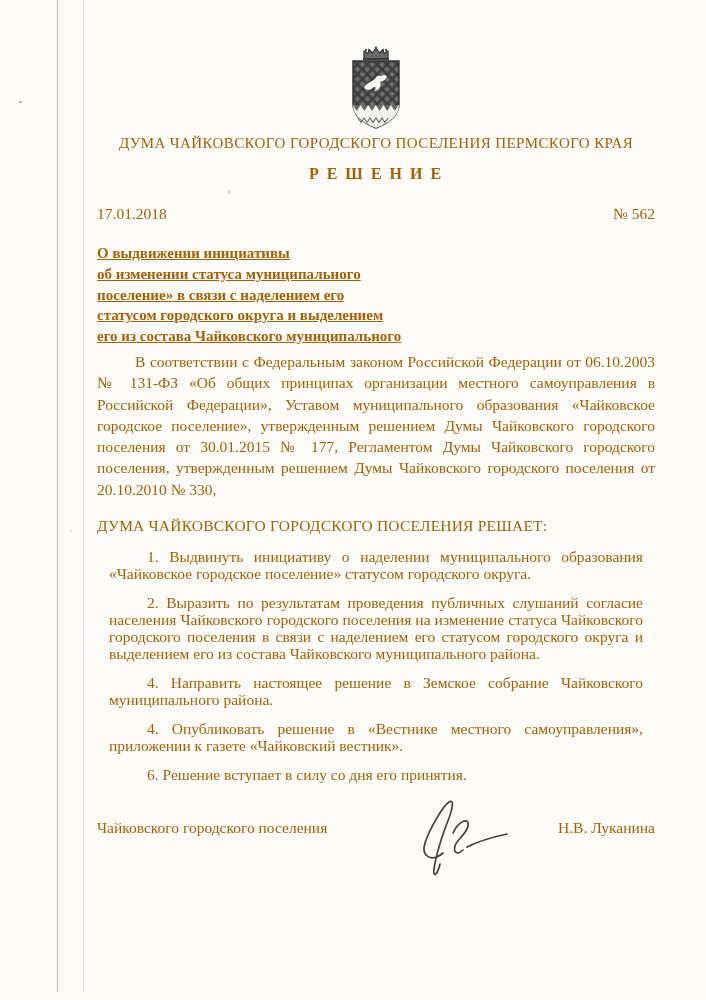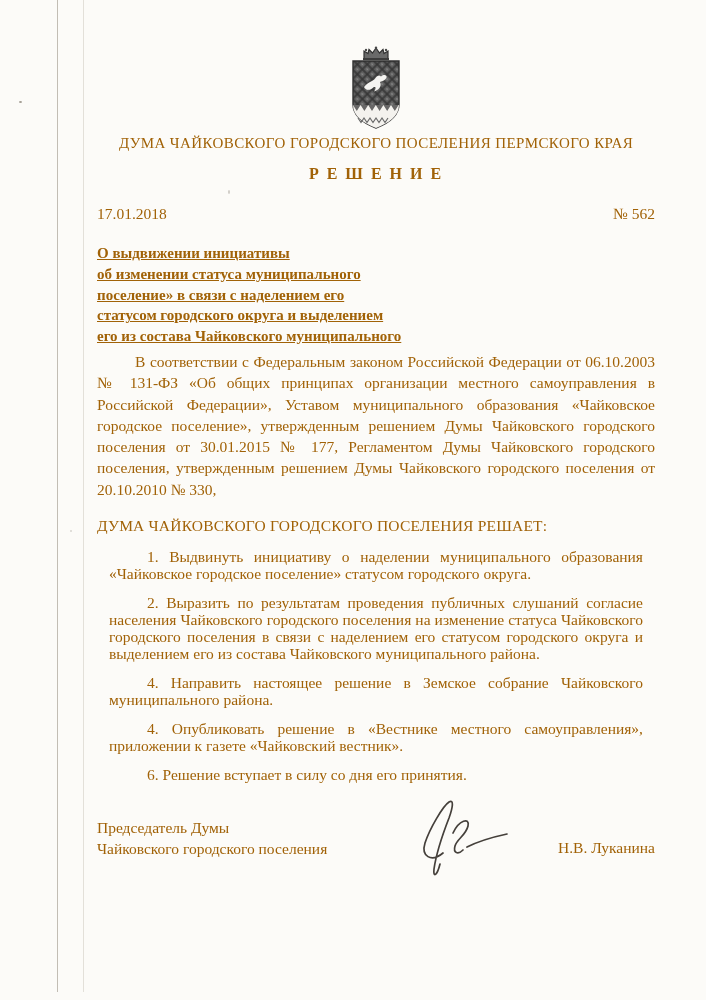--- a/index.html
+++ b/index.html
@@ -138,21 +138,20 @@
     <div class="items">
       <p class="item">1. Выдвинуть инициативу о наделении муниципального образования «Чайковское городское поселение» статусом городского округа.</p>
       <p class="item">2. Выразить по результатам проведения публичных слушаний согласие населения Чайковского городского поселения на изменение статуса Чайковского городского поселения в связи с наделением его статусом городского округа и выделением его из состава Чайковского муниципального района.</p>
       <p class="item">4. Направить настоящее решение в Земское собрание Чайковского муниципального района.</p>
       <p class="item">4. Опубликовать решение в «Вестнике местного самоуправления», приложении к газете «Чайковский вестник».</p>
       <p class="item">6. Решение вступает в силу со дня его принятия.</p>
     </div>
 
     <div class="signature-row">
       <div class="signatory">
-        <div>Председатель Думы</div>
         <div>Чайковского городского поселения</div>
       </div>
 
       <svg class="signature-scribble" width="110" height="96" viewBox="0 0 110 96" aria-hidden="true">
         <g fill="none" stroke="#45403b" stroke-width="1.7" stroke-linecap="round">
           <path d="M36 60 C24 70 14 63 18 50 C23 35 36 13 42 9 C47 6 46 14 42 25 C35 43 29 62 27 76 C26 85 30 83 33 71"></path>
           <path d="M46 40 C52 27 63 24 61 33 C59 42 50 46 48 53 C46 60 51 62 56 57"></path>
           <path d="M60 54 C72 48 86 44 100 41"></path>
         </g>
       </svg>

